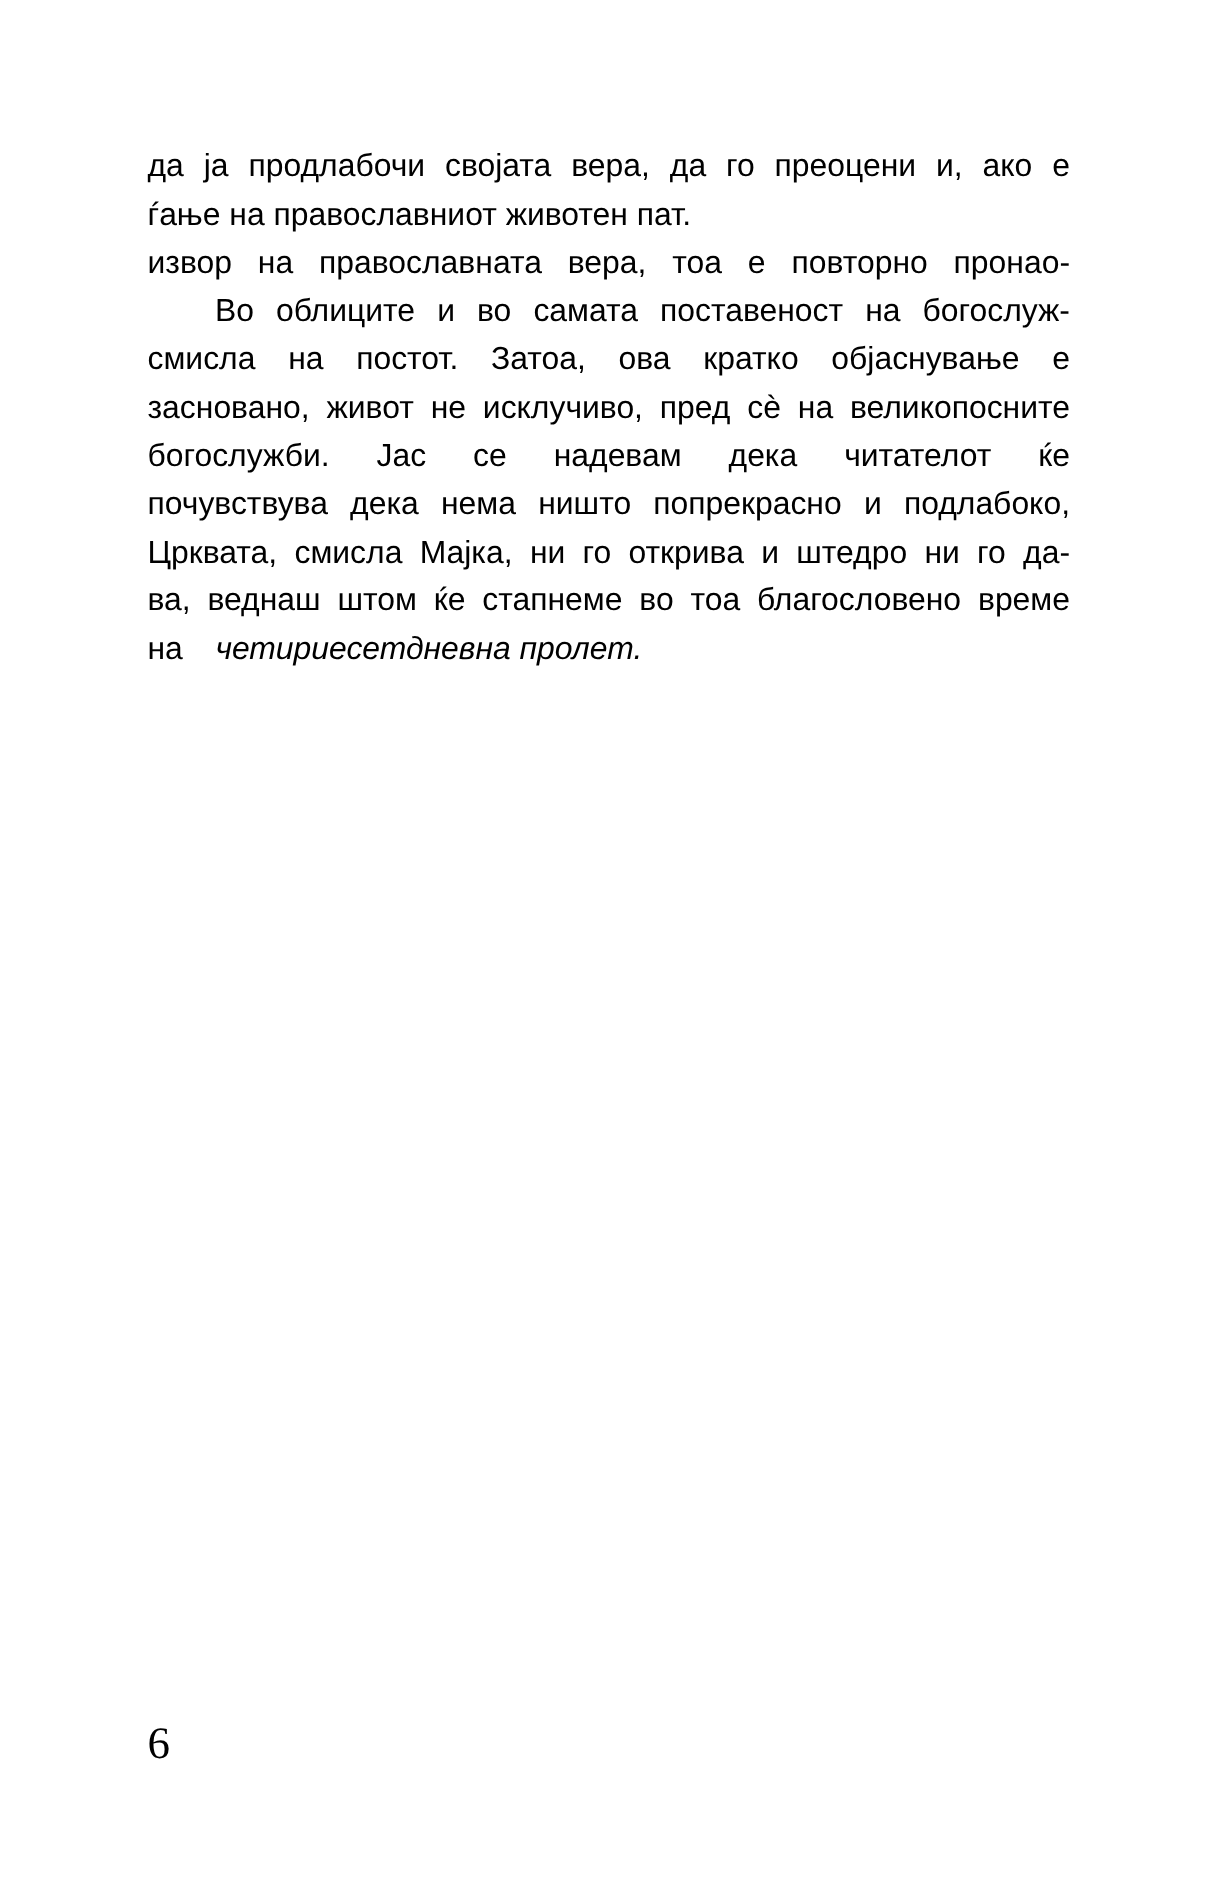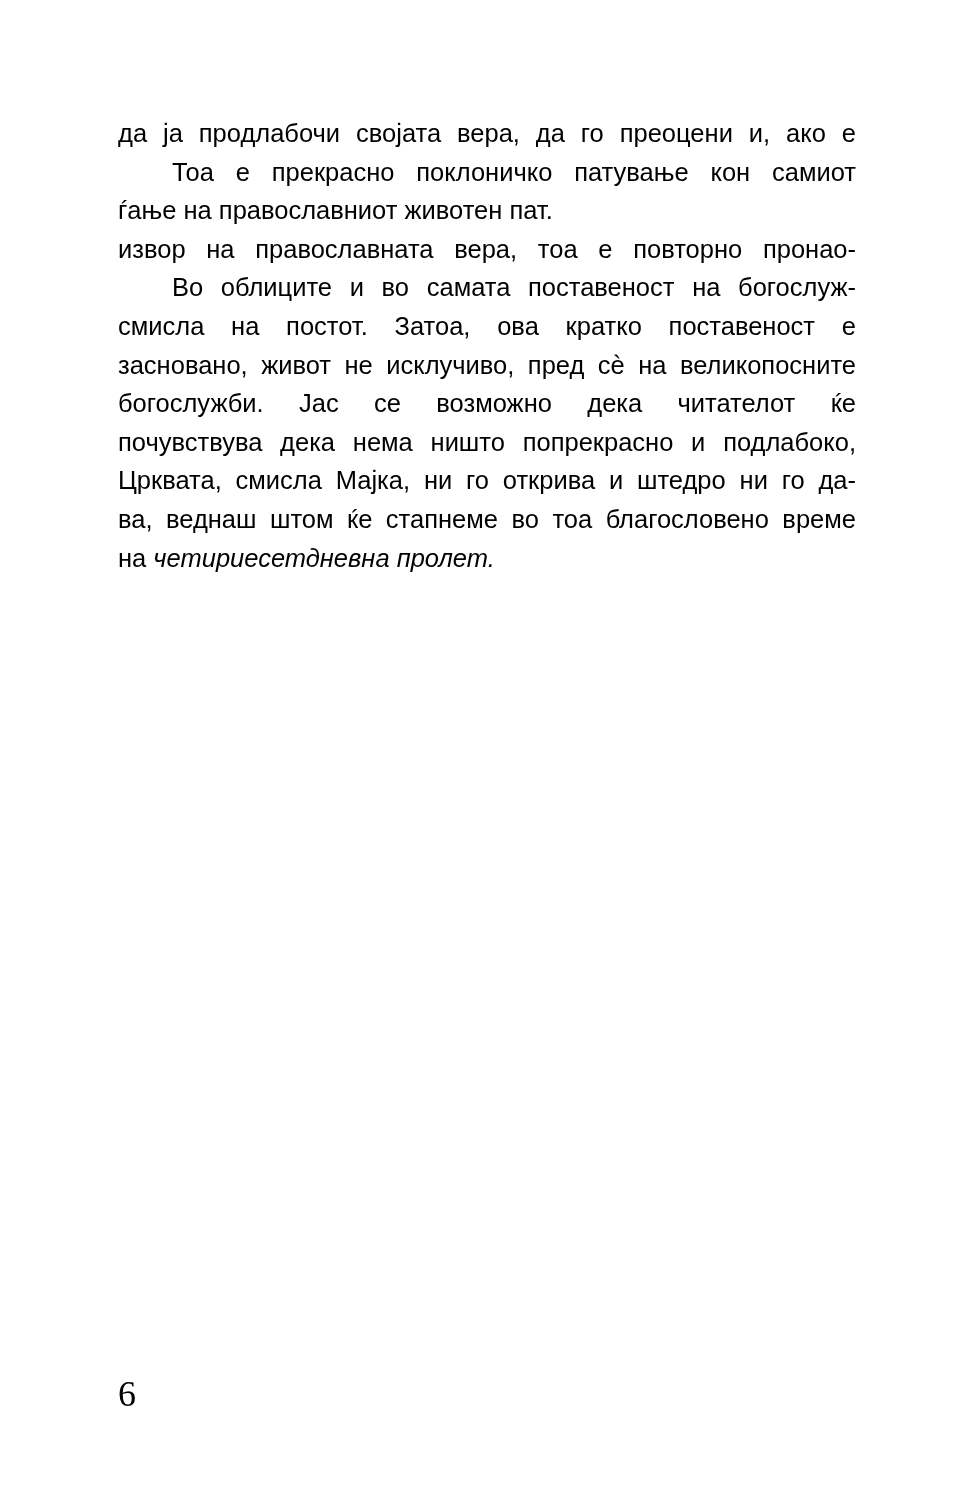--- a/index.html
+++ b/index.html
@@ -23,21 +23,21 @@
     line-height: 38.6px;
     color: #000000;
   }
   .para { margin: 0; }
   .line {
     text-align: justify;
     text-align-last: justify;
   }
   .line.first { text-indent: 54px; }
   .line.last { text-align-last: left; }
-  .italic { font-style: italic; }
+  .italic { font-style: italic; margin-left: 19px; }
   .page-number {
     position: absolute;
     left: 118px;
     top: 1376px;
     font-family: "Liberation Serif", serif;
     font-size: 36px;
     line-height: 1;
     color: #000000;
   }
 </style>
@@ -46,30 +46,29 @@
 
 <div class="page">
 
   <div class="text-block">
 
     <div class="para">
       <div class="line">да ја продлабочи својата вера, да го преоцени и, ако е</div>
     </div>
 
     <div class="para">
-      <div class="line first">Тоа е прекрасно поклоничко патување кон самиот</div>
       <div class="line last">ѓање на православниот животен пат.</div>
       <div class="line">извор на православната вера, тоа е повторно пронао-</div>
     </div>
 
     <div class="para">
       <div class="line first">Во облиците и во самата поставеност на богослуж-</div>
-      <div class="line">смисла на постот. Затоа, ова кратко поставеност е</div>
+      <div class="line">смисла на постот. Затоа, ова кратко објаснување е</div>
       <div class="line">засновано, живот не исклучиво, пред сѐ на великопосните</div>
-      <div class="line">богослужби. Јас се возможно дека читателот ќе</div>
+      <div class="line">богослужби. Јас се надевам дека читателот ќе</div>
       <div class="line">почувствува дека нема ништо попрекрасно и подлабоко,</div>
       <div class="line">Црквата, смисла Мајка, ни го открива и штедро ни го да-</div>
       <div class="line">ва, веднаш штом ќе стапнеме во тоа благословено време</div>
       <div class="line last"><span>на </span><span class="italic">четириесетдневна пролет.</span></div>
     </div>
 
   </div>
 
   <div class="page-number">6</div>
 

